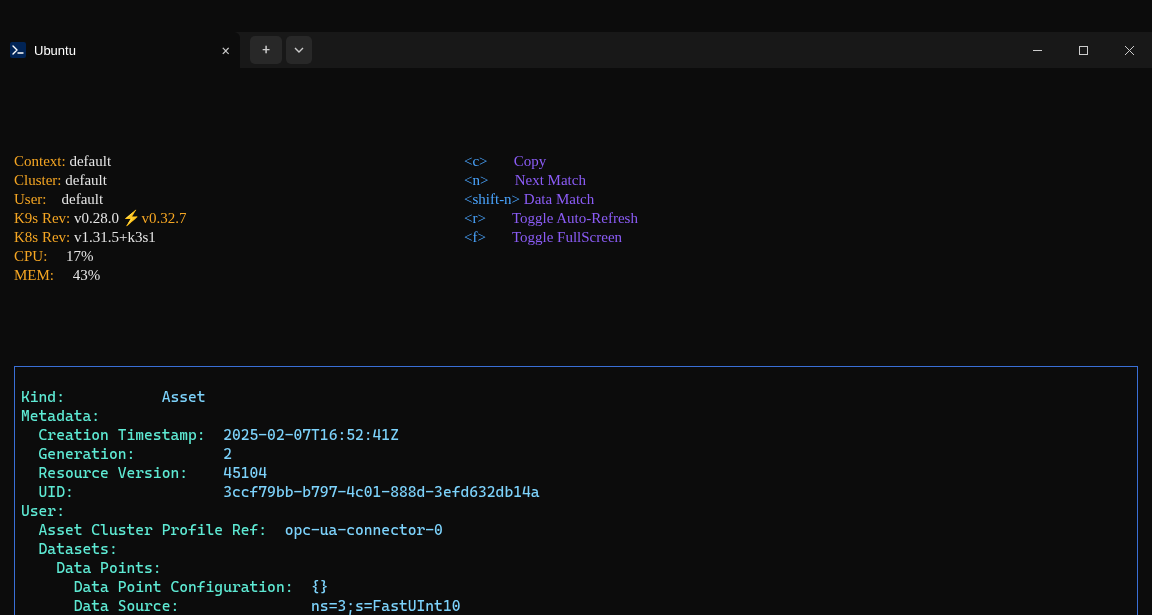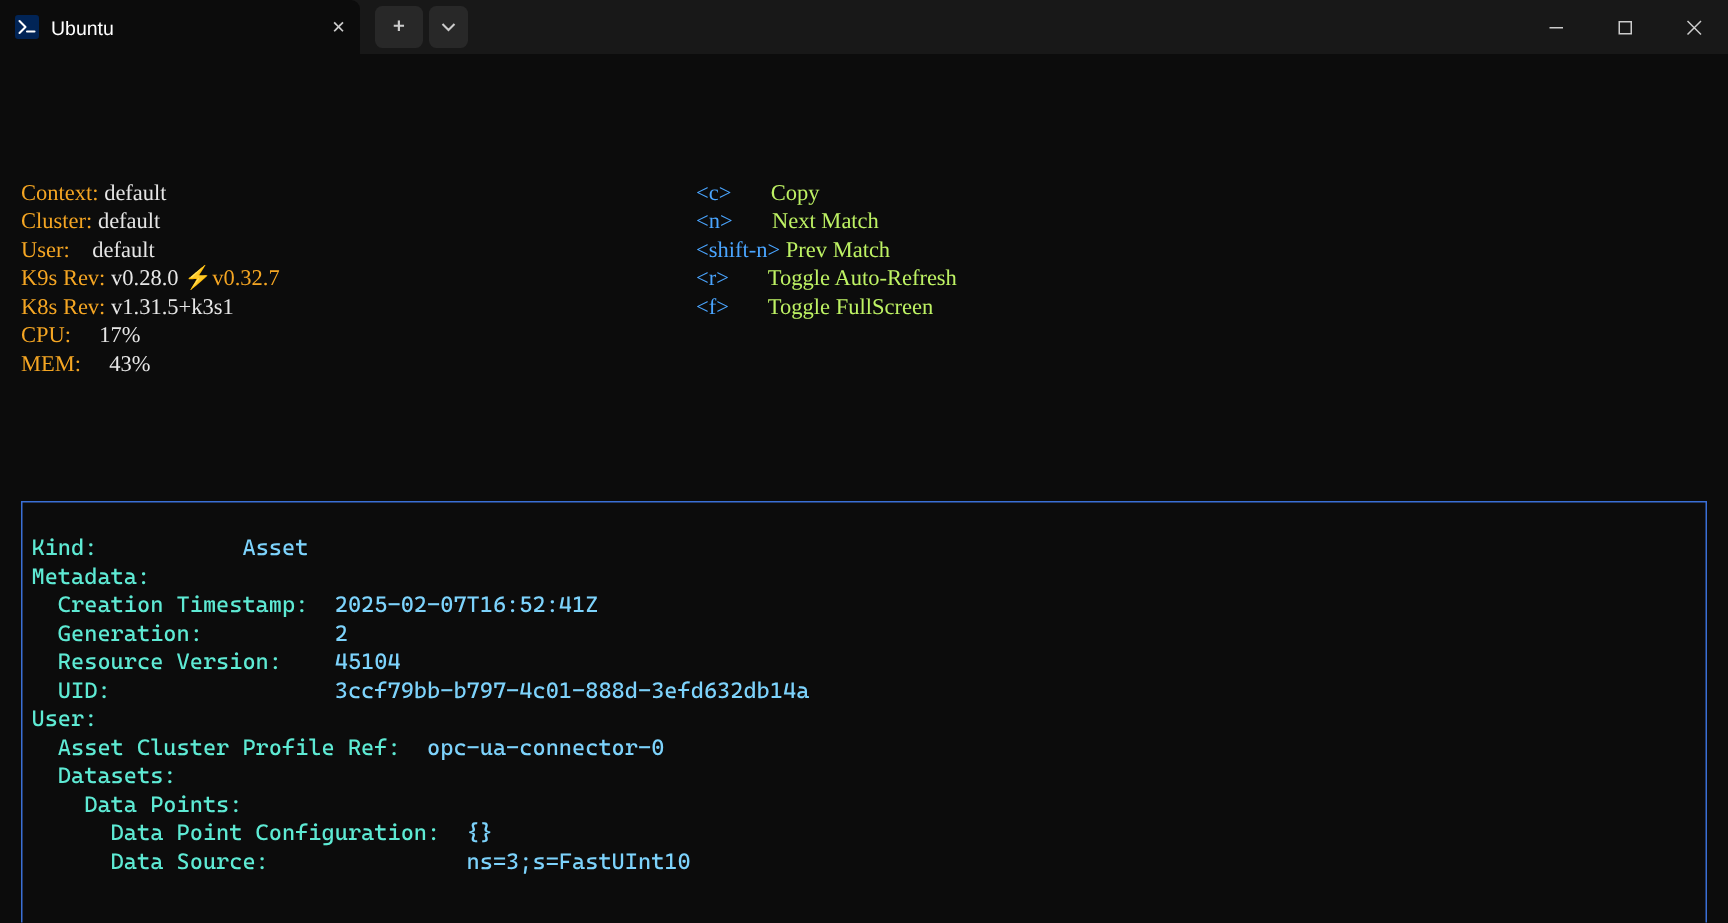--- a/index.html
+++ b/index.html
@@ -12,20 +12,21 @@
     height: 615px;
     overflow: hidden;
   }
   .titlebar {
     height: 36px;
     background: #181818;
     display: flex;
     align-items: center;
     padding: 0;
     position: relative;
+    margin-top: 32px;
   }
   .tab {
     background: #0c0c0c;
     height: 36px;
     width: 240px;
     display: flex;
     align-items: center;
     padding: 0 10px;
     gap: 8px;
     border-top-right-radius: 6px;
@@ -54,21 +55,21 @@
     white-space: pre;
     position: relative;
   }
   .orange { color: #f5a623; }
   .white { color: #e6e6e6; }
   .teal { color: #3cd2cc; }
   .magenta { color: #d974e0; }
   .bolt { color: #ff7a18; }
   .shortcuts { display: inline-block; }
   .sc-key { color: #4aa5ff; }
-  .sc-desc { color: #bef264; }
+  .sc-desc { color: #8b5cf6; }
   .ascii {
     position: absolute;
     right: 20px;
     top: 8px;
     color: #ffbf3f;
     font-size: 15px;
     line-height: 1.25;
     white-space: pre;
   }
   .describe-box {
@@ -140,21 +141,21 @@
 <span class="orange">Cluster:</span> <span class="white">default</span>
 <span class="orange">User:</span>    <span class="white">default</span>
 <span class="orange">K9s Rev:</span> <span class="white">v0.28.0</span> <span class="bolt">⚡</span><span class="orange">v0.32.7</span>
 <span class="orange">K8s Rev:</span> <span class="white">v1.31.5+k3s1</span>
 <span class="orange">CPU:</span>     <span class="white">17%</span>
 <span class="orange">MEM:</span>     <span class="white">43%</span>
     </div>
     <div class="shortcuts">
 <span class="sc-key">&lt;c&gt;</span>       <span class="sc-desc">Copy</span>
 <span class="sc-key">&lt;n&gt;</span>       <span class="sc-desc">Next Match</span>
-<span class="sc-key">&lt;shift-n&gt;</span> <span class="sc-desc">Prev Match</span>
+<span class="sc-key">&lt;shift-n&gt;</span> <span class="sc-desc">Data Match</span>
 <span class="sc-key">&lt;r&gt;</span>       <span class="sc-desc">Toggle Auto-Refresh</span>
 <span class="sc-key">&lt;f&gt;</span>       <span class="sc-desc">Toggle FullScreen</span>
     </div>
   </div>
 
   <div class="describe-box">
 <span class="key">Kind:</span>           <span class="val">Asset</span>
 <span class="key">Metadata:</span>
   <span class="key">Creation Timestamp:</span>  <span class="val">2025-02-07T16:52:41Z</span>
   <span class="key">Generation:</span>          <span class="val">2</span>

